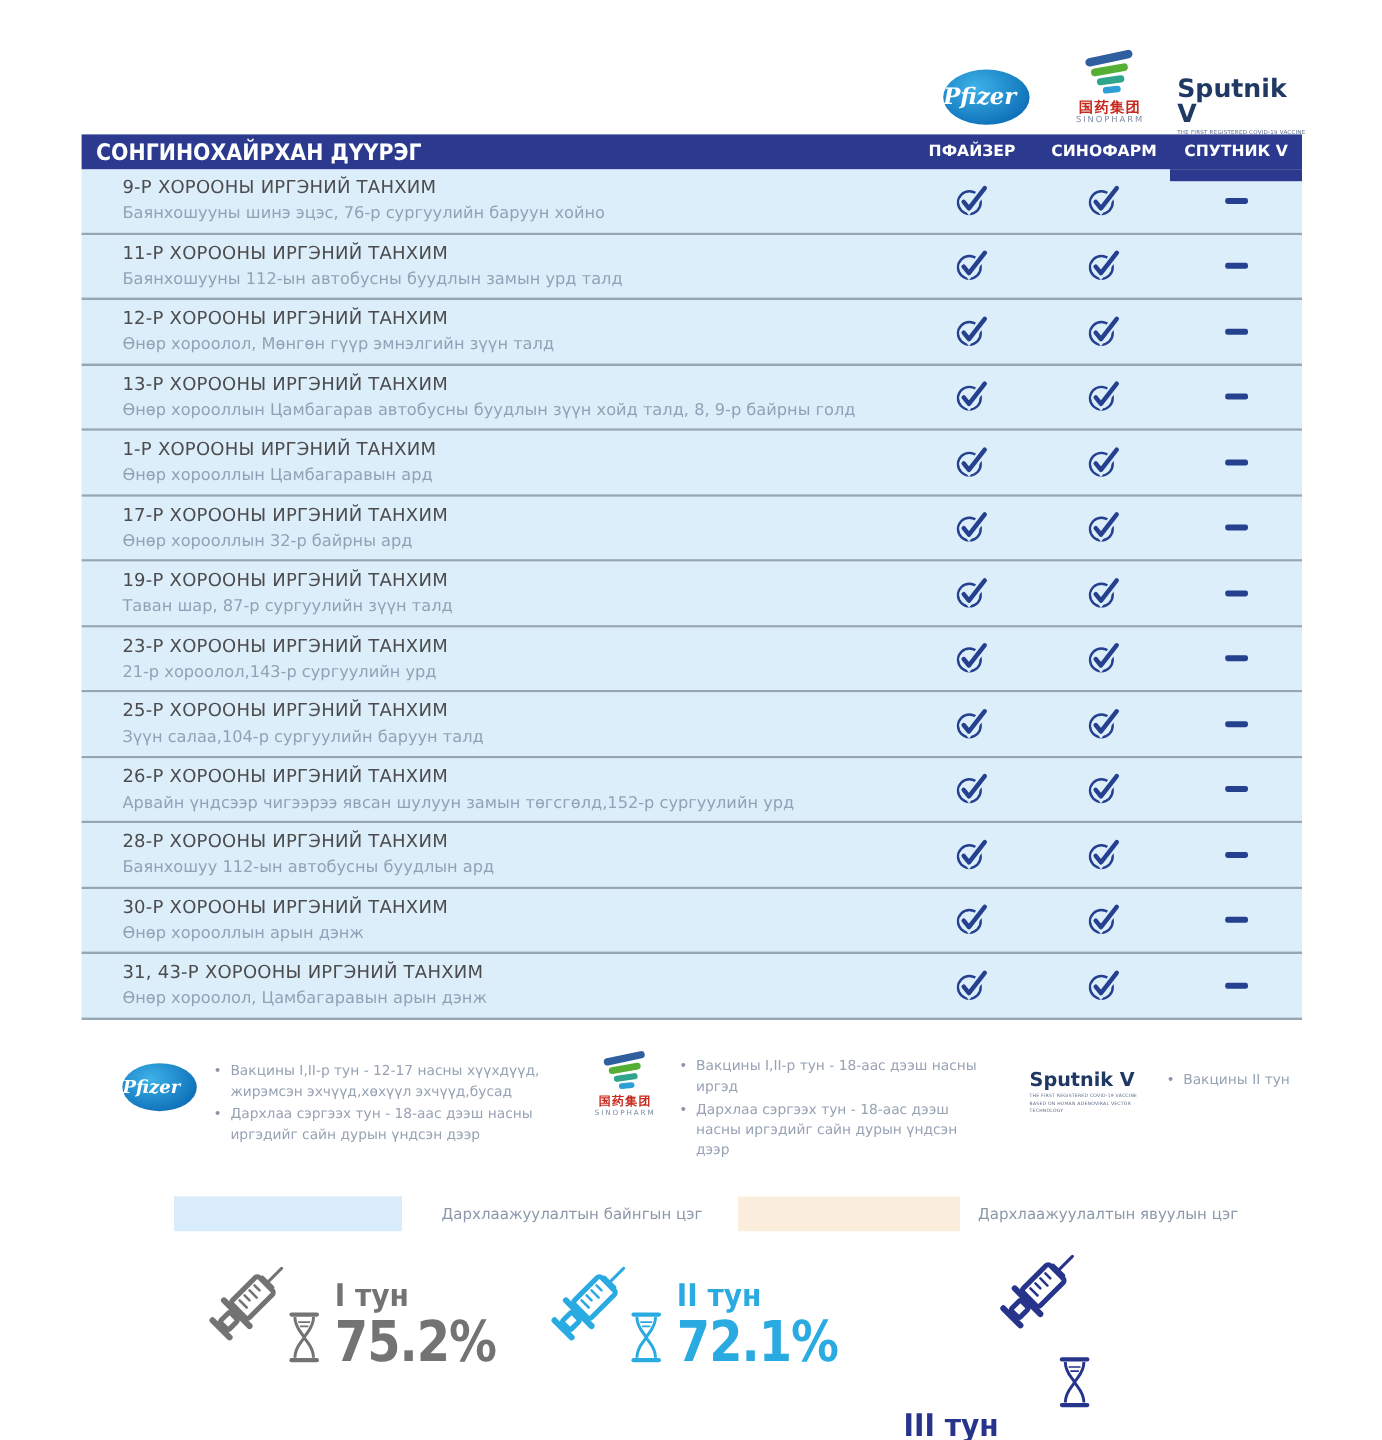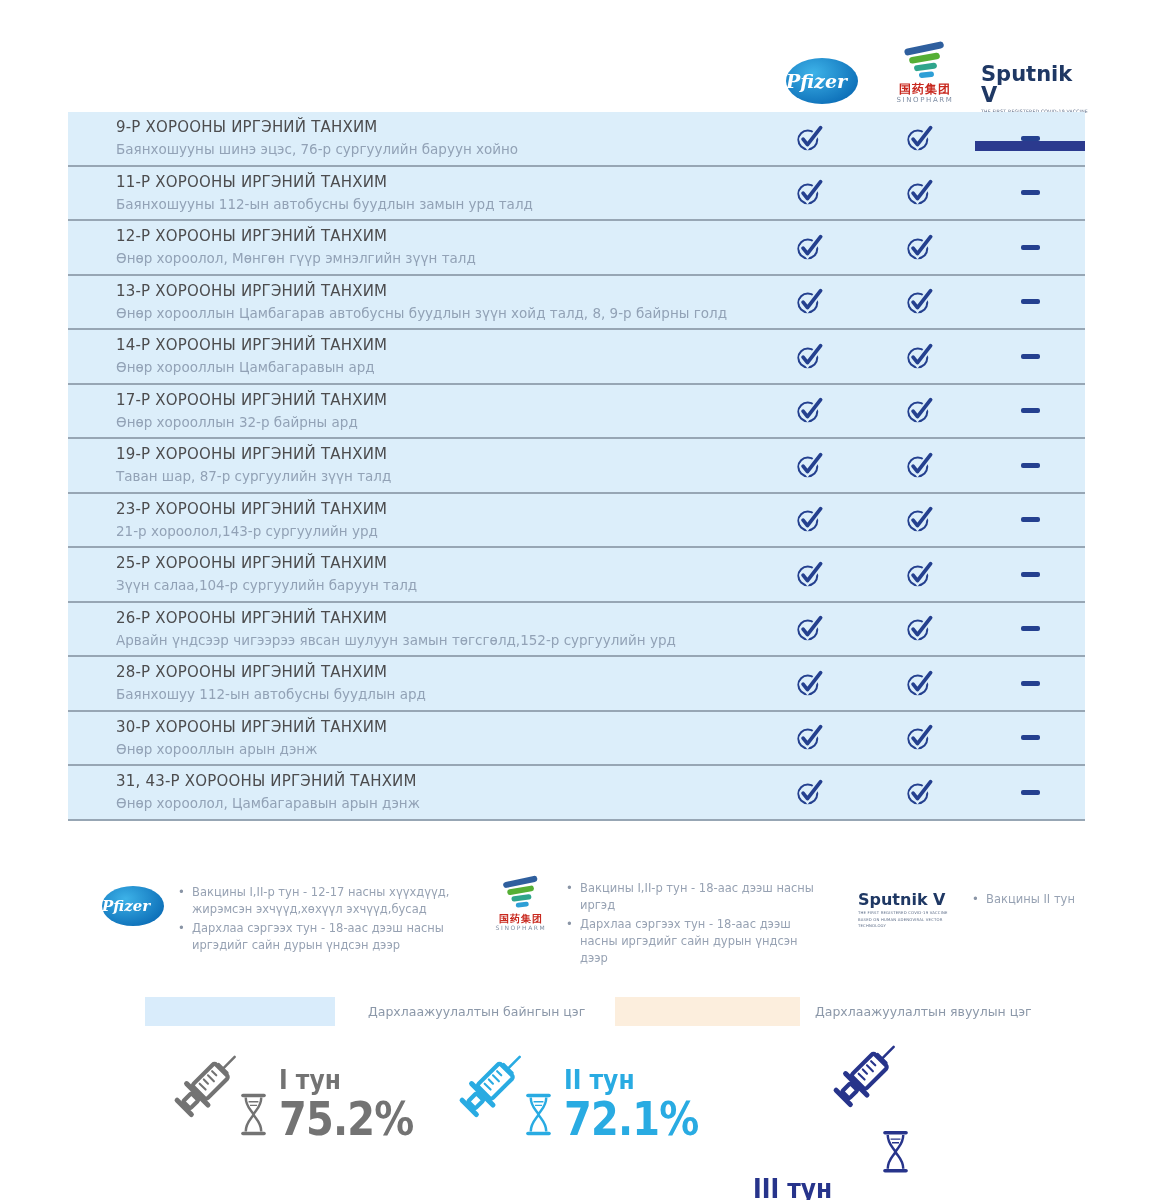--- a/index.html
+++ b/index.html
@@ -24,21 +24,21 @@
   .sputnik-tag { color:#5c6c87; line-height:1.4; letter-spacing:0.2px; }
   .logo-sputnik-top .sputnik-tag { font-size:4.6px; margin-top:3px; }
 
   
   .vtable { position:absolute; left:68px; top:112px; width:1017px; }
   .thead { height:29px; background:#2b3a8e; display:flex; align-items:center; color:#fff; position:relative; z-index:3; }
   .th-district { flex:1; font-size:19px; font-weight:bold; padding-left:12px; white-space:nowrap; }
   .th-col { width:110px; text-align:center; font-size:13px; font-weight:bold; white-space:nowrap; }
   .sputnik-tab { position:absolute; left:907px; top:29px; width:110px; height:10px; background:#2b3a8e; z-index:2; }
   .trow { display:flex; height:54.5px; background:#dceefa; border-bottom:2px solid #97a6b4; }
-  .cell-loc { flex:1; padding:6px 0 0 48px; }
+  .cell-loc { flex:1; padding:6px 0 0 34px; }
   .loc-title { font-size:15px; color:#4c4c4e; letter-spacing:0.2px; white-space:nowrap; }
   .loc-address { font-size:13.5px; color:#92a2b6; margin-top:5px; white-space:nowrap; }
   .cell-mark { width:110px; display:flex; align-items:center; justify-content:center; }
   .mark-dash { width:19px; height:5px; background:#24408f; border-radius:2px; }
 
   
   .ln-group { position:absolute; display:flex; align-items:flex-start; }
   .ln-pfizer { left:102px; top:884px; }
   .ln-sino { left:488px; top:878px; }
   .ln-sputnik { left:858px; top:890px; }
@@ -92,20 +92,26 @@
     <div class="sino-cn">国药集团</div>
     <div class="sino-en">SINOPHARM</div>
   </div>
   <div class="logo-sputnik-top">
     <div class="sputnik-word">Sputnik V</div>
     <div class="sputnik-tag">THE FIRST REGISTERED COVID-19 VACCINE</div>
     <div class="sputnik-tag">BASED ON HUMAN ADENOVIRAL VECTOR TECHNOLOGY</div>
   </div>
 
   <section class="vtable">
+    <div class="thead">
+      <div class="th-district"><span class="condensed">СОНГИНОХАЙРХАН ДҮҮРЭГ</span></div>
+      <div class="th-col">ПФАЙЗЕР</div>
+      <div class="th-col">СИНОФАРМ</div>
+      <div class="th-col">СПУТНИК V</div>
+    </div>
     <div class="sputnik-tab"></div>
     <div>
     <div class="trow">
       <div class="cell-loc">
         <div class="loc-title">9-Р ХОРООНЫ ИРГЭНИЙ ТАНХИМ</div>
         <div class="loc-address">Баянхошууны шинэ эцэс, 76-р сургуулийн баруун хойно</div>
       </div>
       <div class="cell-mark">
         <span>
           <svg viewBox="0 0 40 40" width="27" height="27">
@@ -220,21 +226,21 @@
 
       </div>
       <div class="cell-mark">
 
         <span class="mark-dash"></span>
       </div>
     </div>
 
     <div class="trow">
       <div class="cell-loc">
-        <div class="loc-title">14-Р ХОРООНЫ ИРГЭНИЙ ТАНХИМ</div>
+        <div class="loc-title">1-Р ХОРООНЫ ИРГЭНИЙ ТАНХИМ</div>
         <div class="loc-address">Өнөр хорооллын Цамбагаравын ард</div>
       </div>
       <div class="cell-mark">
         <span>
           <svg viewBox="0 0 40 40" width="27" height="27">
             <circle cx="16" cy="22" r="14" fill="none" stroke="#24408f" stroke-width="3"></circle>
             <path d="M9 21 L15.5 29 L35 4" fill="none" stroke="#dceefa" stroke-width="11" stroke-linecap="round"></path>
             <path d="M9 21 L15.5 29 L35 4" fill="none" stroke="#24408f" stroke-width="5.5" stroke-linecap="round" stroke-linejoin="round"></path>
           </svg>
         </span>

